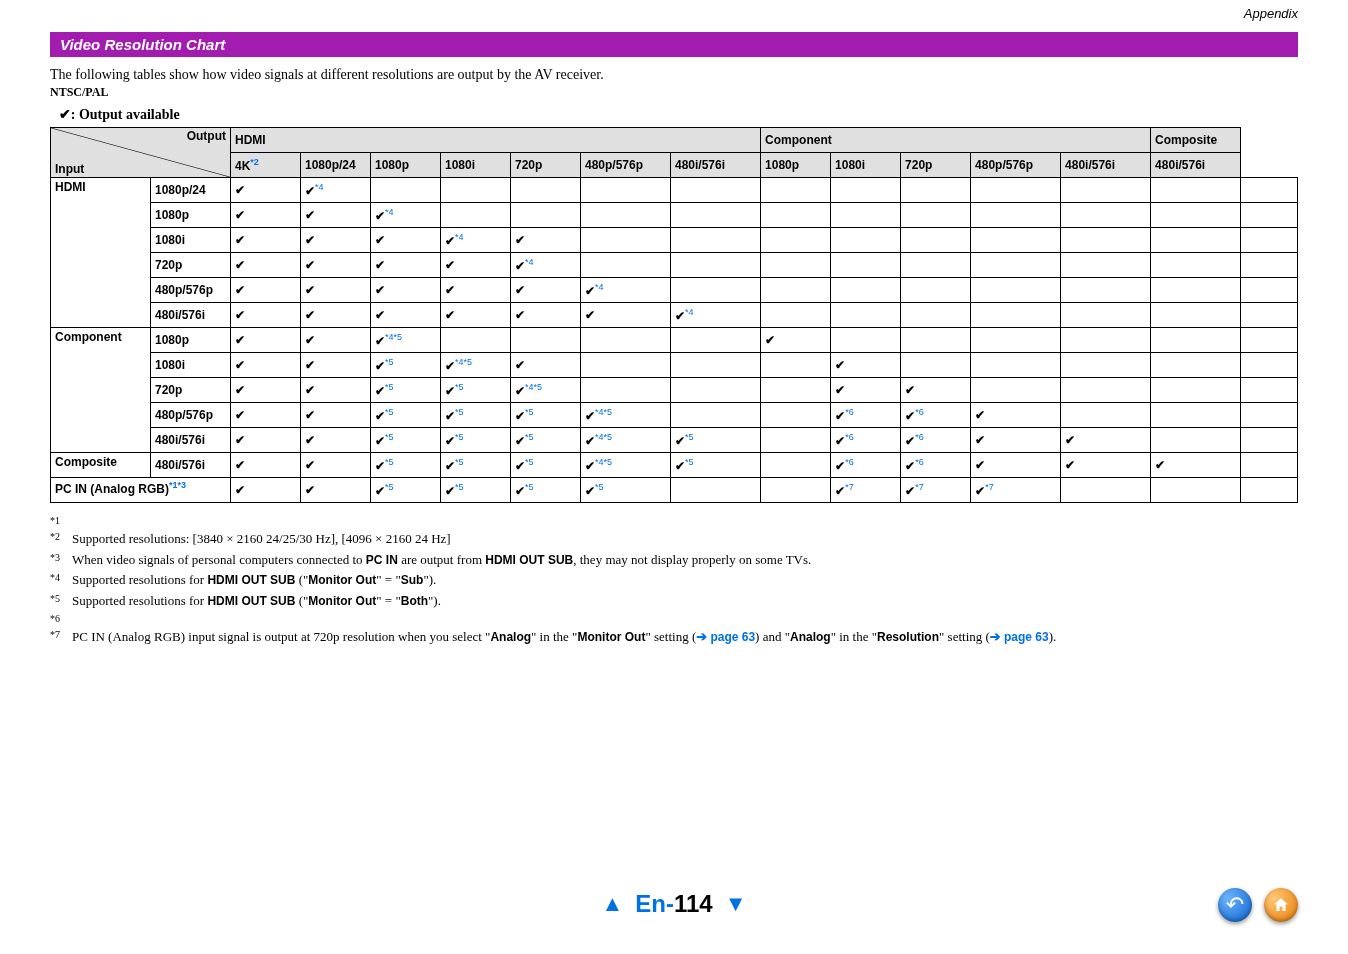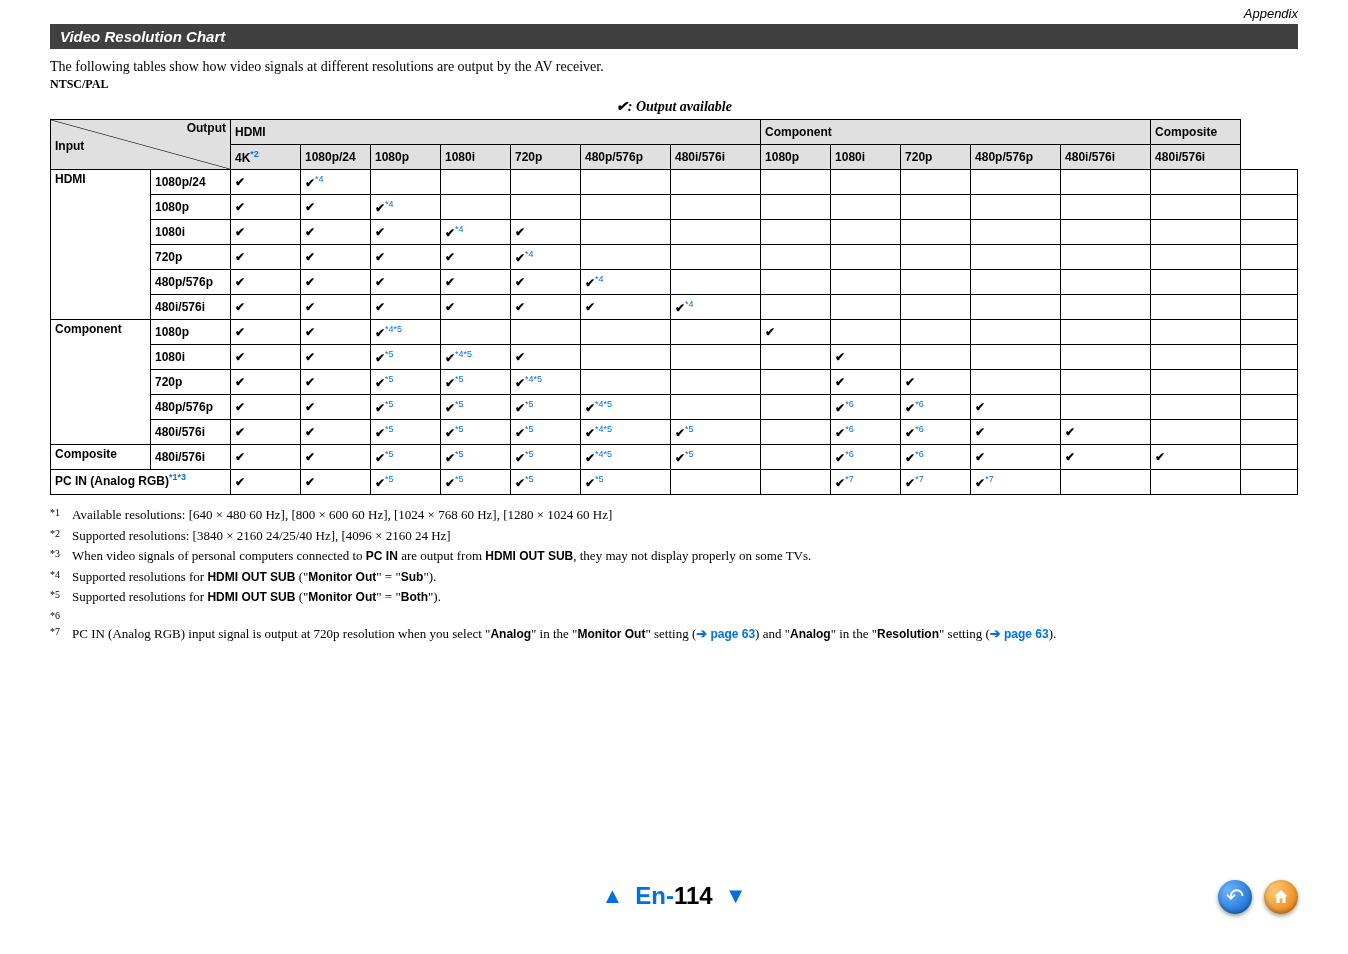--- a/index.html
+++ b/index.html
@@ -5,58 +5,57 @@
   body {
     margin: 0;
     padding: 0;
     font-family: Arial, Helvetica, sans-serif;
     font-size: 12px;
     background: #fff;
     color: #000;
     width: 1348px;
   }
   .page {
-    padding: 2px 50px 20px 50px;
+    padding: 10px 50px 20px 50px;
     position: relative;
     min-height: 900px;
   }
   .appendix {
     position: absolute;
     top: 6px;
     right: 50px;
     font-style: italic;
     font-size: 13px;
   }
   .section-bar {
-    background: #404040;
+    background: #a21caf;
     color: #fff;
     font-weight: bold;
     font-style: italic;
     font-size: 15px;
     padding: 4px 10px;
     margin-top: 22px;
   }
   .intro {
     margin: 10px 0 2px 0;
     font-family: "Times New Roman", Times, serif;
     font-size: 14px;
   }
   .subhead {
     font-weight: bold;
     font-family: "Times New Roman", Times, serif;
     font-size: 12px;
     margin-bottom: 6px;
   }
   .legend {
-    text-align: center;
+    text-align: left;
     font-family: "Times New Roman", Times, serif;
     font-size: 14px;
     font-weight: bold;
-    margin: 4px 0;
-    font-style: italic;
+    margin: 4px 9px;
   }
   table {
     border-collapse: collapse;
     width: 100%;
     table-layout: fixed;
     font-size: 12px;
   }
   th, td {
     border: 1px solid #000;
     padding: 2px 4px;
@@ -87,21 +86,21 @@
     width: 100%; height: 100%;
   }
   .diag .otxt {
     position: absolute;
     top: 1px; right: 4px;
     font-weight: bold;
     margin-left: 20px;
   }
   .diag .itxt {
     position: absolute;
-    bottom: 16px; left: 4px;
+    bottom: 1px; left: 4px;
     font-weight: bold;
   }
   .rowhead {
     font-weight: bold;
     background: #fff;
     text-align: left;
     vertical-align: top;
   }
   .sub {
     font-weight: bold;
@@ -458,25 +457,24 @@
           <td></td>
           <td></td>
           <td></td>
         </tr>
       </tbody>
   </table>
 
   <div class="notes" id="notes">
       <div class="n">
         <div class="nk">*1</div>
-        <div>Available resolutions: [640 × 480 60 Hz], [800 × 600 60 Hz], [1024 × 768 60 Hz], [1280 × 1024 60 Hz]</div>
       </div>
       <div class="n">
         <div class="nk">*2</div>
-        <div>Supported resolutions: [3840 × 2160 24/25/40 Hz], [4096 × 2160 24 Hz]</div>
+        <div>Supported resolutions: [3840 × 2160 24/25/30 Hz], [4096 × 2160 24 Hz]</div>
       </div>
       <div class="n">
         <div class="nk">*3</div>
         <div>When video signals of personal computers connected to <b>PC IN</b> are output from <b>HDMI OUT SUB</b>, they may not display properly on some TVs.</div>
       </div>
       <div class="n">
         <div class="nk">*4</div>
         <div>Supported resolutions for <b>HDMI OUT SUB</b> ("<b>Monitor Out</b>" = "<b>Sub</b>").</div>
       </div>
       <div class="n">

